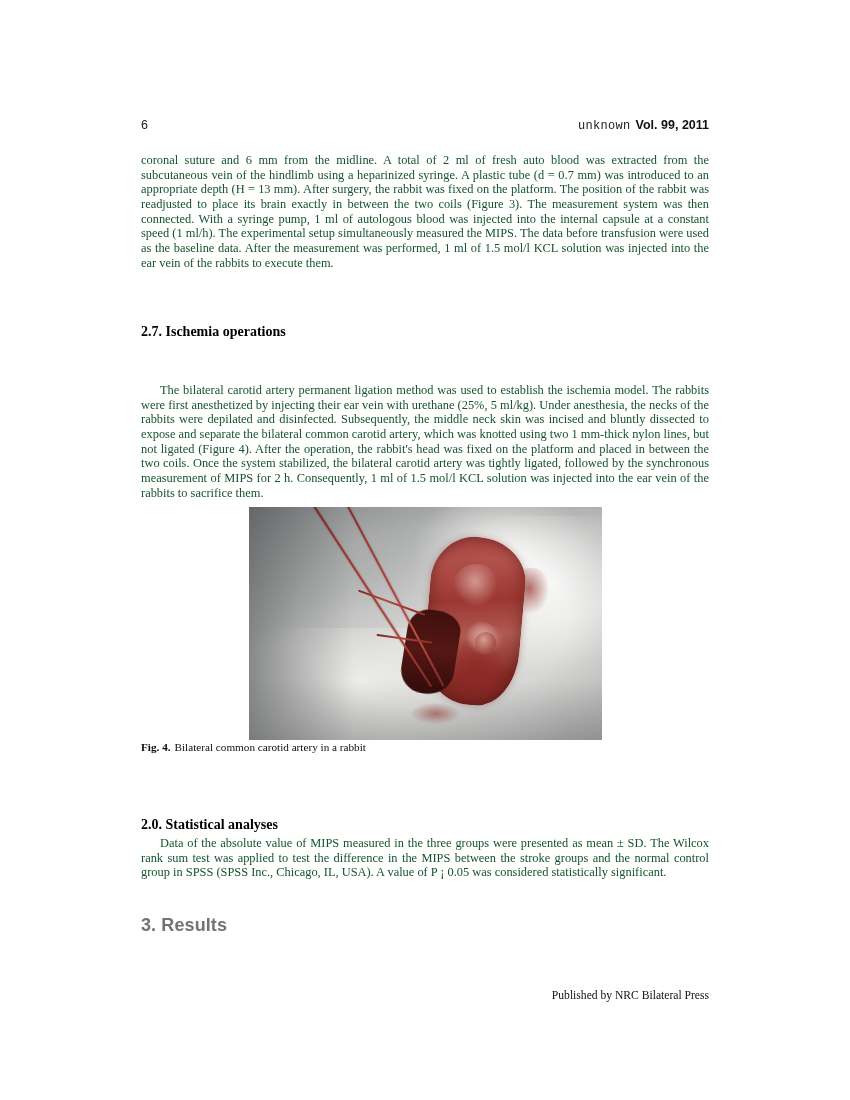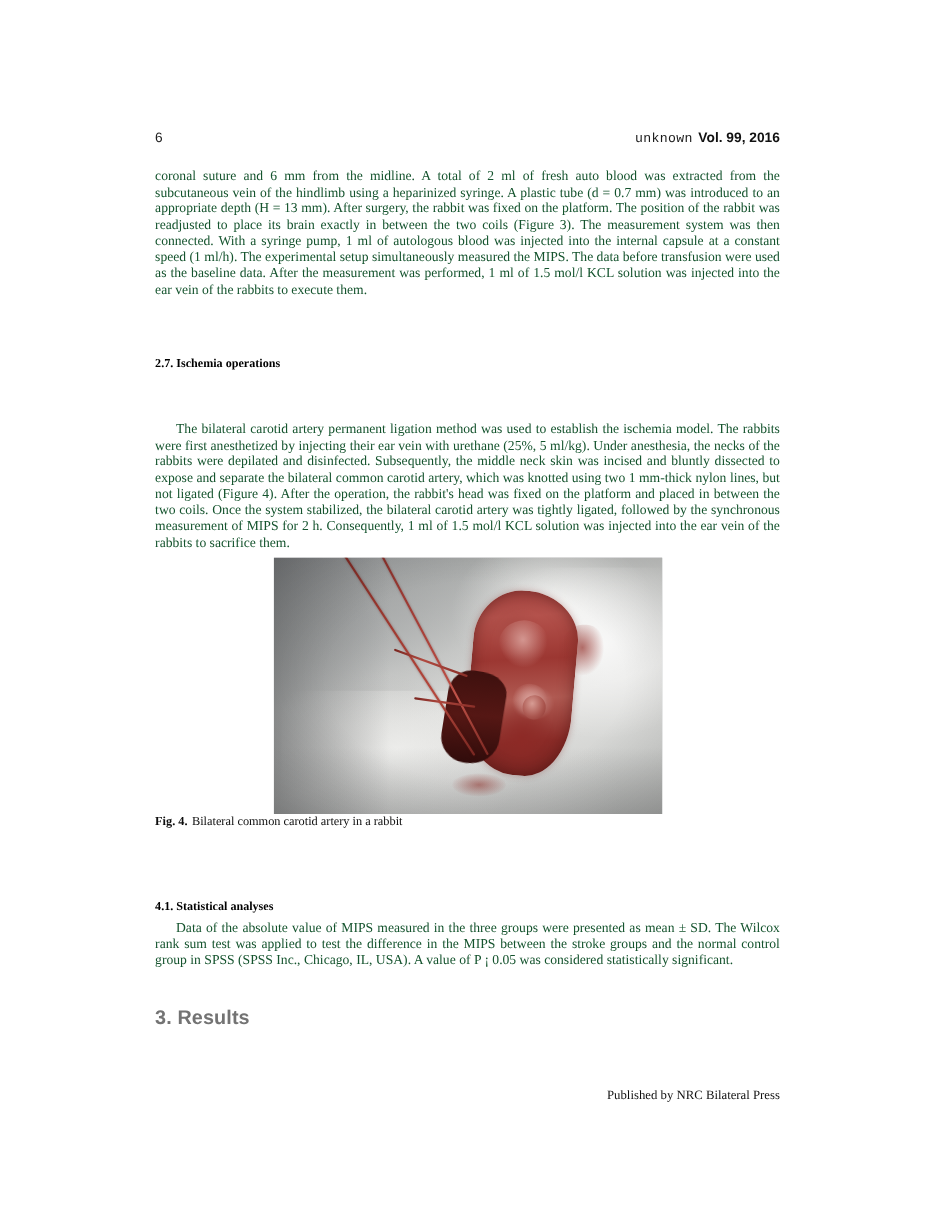--- a/index.html
+++ b/index.html
@@ -68,21 +68,21 @@
     text-justify: inter-word;
     color: #14532d;
     hyphens: none;
   }
   p.body.indent { text-indent: 19px; }
 
   h3.sub {
     margin: 0;
     font-family: "Liberation Serif", serif;
     font-weight: bold;
-    font-size: 11px;
+    font-size: 14px;
     line-height: 15px;
     color: #000000;
   }
   h2.major {
     margin: 0;
     font-family: "Liberation Sans", sans-serif;
     font-weight: bold;
     font-size: 18px;
     line-height: 18px;
     letter-spacing: 0.1px;
@@ -285,21 +285,21 @@
 </style>
 </head>
 <body>
 
 <div class="page">
 
   <div class="running-head">
     <span class="folio">6</span>
     <span class="journal-line">
       <span class="journal-name">unknown</span>
-      <span class="journal-vol">Vol. 99, 2016</span>
+      <span class="journal-vol">Vol. 99, 2011</span>
     </span>
   </div>
 
   <div class="col" style="top:153px;">
     <p class="body">coronal suture and 6 mm from the midline. A total of 2 ml of fresh auto blood was extracted from the subcutaneous vein of the hindlimb using a heparinized syringe. A plastic tube (d = 0.7 mm) was introduced to an appropriate depth (H = 13 mm). After surgery, the rabbit was fixed on the platform. The position of the rabbit was readjusted to place its brain exactly in between the two coils (Figure 3). The measurement system was then connected. With a syringe pump, 1 ml of autologous blood was injected into the internal capsule at a constant speed (1 ml/h). The experimental setup simultaneously measured the MIPS. The data before transfusion were used as the baseline data. After the measurement was performed, 1 ml of 1.5 mol/l KCL solution was injected into the ear vein of the rabbits to execute them.</p>
   </div>
 
   <div class="col" style="top:324px;">
     <h3 class="sub">2.7.  Ischemia operations</h3>
   </div>
@@ -333,21 +333,21 @@
 
         <div class="vignette"></div>
       </div>
     </div>
     <div class="figure-caption">
       <span class="fig-label">Fig. 4.</span><span>Bilateral common carotid artery in a rabbit</span>
     </div>
   </div>
 
   <div class="col" style="top:817px;">
-    <h3 class="sub">4.1.  Statistical analyses</h3>
+    <h3 class="sub">2.0.  Statistical analyses</h3>
   </div>
   <div class="col" style="top:836px;">
     <p class="body indent">Data of the absolute value of MIPS measured in the three groups were presented as mean ± SD. The Wilcox rank sum test was applied to test the difference in the MIPS between the stroke groups and the normal control group in SPSS (SPSS Inc., Chicago, IL, USA). A value of P ¡ 0.05 was considered statistically significant.</p>
   </div>
 
   <div class="col" style="top:916px;">
     <h2 class="major">3.  Results</h2>
   </div>
 
   <div class="footer">Published by NRC Bilateral Press</div>

